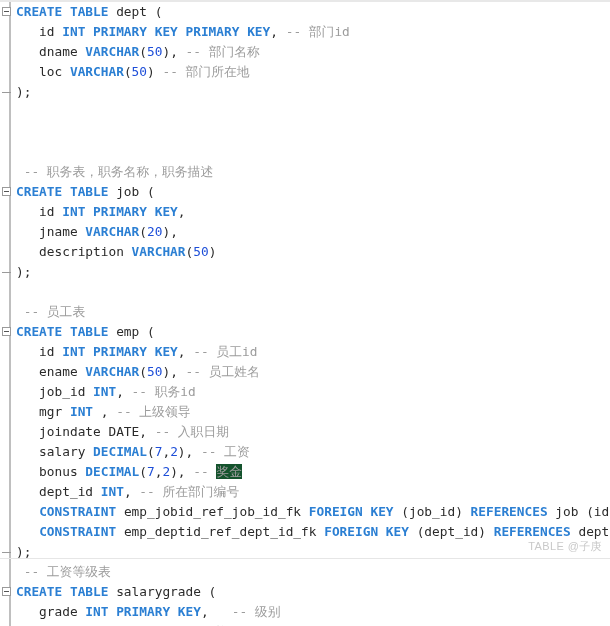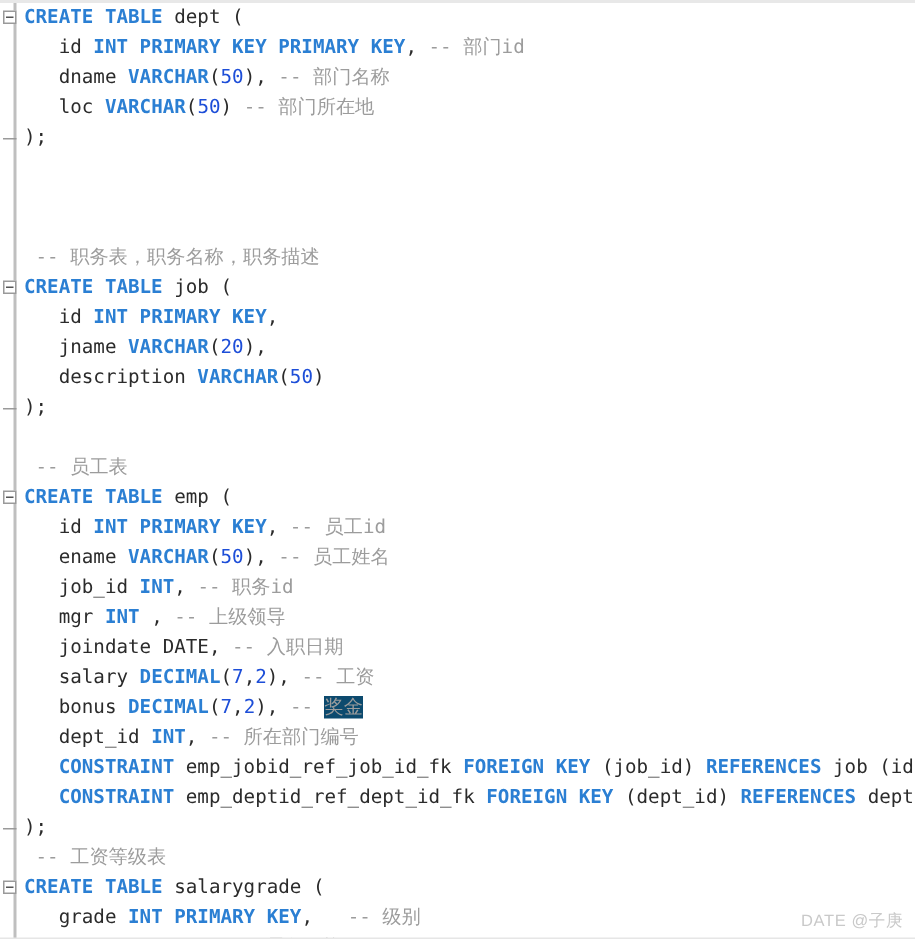--- a/index.html
+++ b/index.html
@@ -10,21 +10,21 @@
   body {
     width: 610px;
     height: 626px;
     overflow: hidden;
     font-family: "DejaVu Sans Mono", "Liberation Mono", monospace;
   }
 
   #editor {
     position: relative;
     width: 610px;
-    height: 626px;
+    height: 559px;
     background: #ffffff;
     box-sizing: border-box;
     border-top: 2px solid #e8e8e8;
   }
 
   
   .gutter {
     position: absolute;
     left: 0;
     top: 0;
@@ -86,21 +86,21 @@
     height: 20px;
     line-height: 20px;
     white-space: pre;
     padding-left: 3px;
   }
 
   .kw      { color: #2b7fd3; font-weight: bold; }
   .num     { color: #1d4ed8; }
   .cmt     { color: #9c9c9c; }
   .plain   { color: #2b2b2b; }
-  .sel     { background: #0c4a6e; }
+  .sel     { background: #14532d; }
 
   .watermark {
     position: absolute;
     right: 8px;
     bottom: 5px;
     font-family: "Liberation Sans", sans-serif;
     font-size: 11px;
     color: #c9c9c9;
     letter-spacing: 0.4px;
     z-index: 6;
@@ -129,14 +129,14 @@
         <div class="fold-end" style="top: 270px;"></div>
         <div class="fold-box" style="top: 325px;"></div>
         <div class="fold-end" style="top: 550px;"></div>
         <div class="fold-box" style="top: 585px;"></div>
       </div>
   </div>
 
   <div class="code" id="code-surface"><div class="line"><span class="kw">CREATE TABLE</span><span class="plain"> dept (</span></div><div class="line"><span class="plain">   id </span><span class="kw">INT PRIMARY KEY PRIMARY KEY</span><span class="plain">, </span><span class="cmt">-- 部门id</span></div><div class="line"><span class="plain">   dname </span><span class="kw">VARCHAR</span><span class="plain">(</span><span class="num">50</span><span class="plain">), </span><span class="cmt">-- 部门名称</span></div><div class="line"><span class="plain">   loc </span><span class="kw">VARCHAR</span><span class="plain">(</span><span class="num">50</span><span class="plain">) </span><span class="cmt">-- 部门所在地</span></div><div class="line"><span class="plain">);</span></div><div class="line"><span class="plain"></span></div><div class="line"><span class="plain"></span></div><div class="line"><span class="plain"></span></div><div class="line"><span class="cmt"> -- 职务表，职务名称，职务描述</span></div><div class="line"><span class="kw">CREATE TABLE</span><span class="plain"> job (</span></div><div class="line"><span class="plain">   id </span><span class="kw">INT PRIMARY KEY</span><span class="plain">,</span></div><div class="line"><span class="plain">   jname </span><span class="kw">VARCHAR</span><span class="plain">(</span><span class="num">20</span><span class="plain">),</span></div><div class="line"><span class="plain">   description </span><span class="kw">VARCHAR</span><span class="plain">(</span><span class="num">50</span><span class="plain">)</span></div><div class="line"><span class="plain">);</span></div><div class="line"><span class="plain"></span></div><div class="line"><span class="cmt"> -- 员工表</span></div><div class="line"><span class="kw">CREATE TABLE</span><span class="plain"> emp (</span></div><div class="line"><span class="plain">   id </span><span class="kw">INT PRIMARY KEY</span><span class="plain">, </span><span class="cmt">-- 员工id</span></div><div class="line"><span class="plain">   ename </span><span class="kw">VARCHAR</span><span class="plain">(</span><span class="num">50</span><span class="plain">), </span><span class="cmt">-- 员工姓名</span></div><div class="line"><span class="plain">   job_id </span><span class="kw">INT</span><span class="plain">, </span><span class="cmt">-- 职务id</span></div><div class="line"><span class="plain">   mgr </span><span class="kw">INT</span><span class="plain"> , </span><span class="cmt">-- 上级领导</span></div><div class="line"><span class="plain">   joindate DATE, </span><span class="cmt">-- 入职日期</span></div><div class="line"><span class="plain">   salary </span><span class="kw">DECIMAL</span><span class="plain">(</span><span class="num">7</span><span class="plain">,</span><span class="num">2</span><span class="plain">), </span><span class="cmt">-- 工资</span></div><div class="line"><span class="plain">   bonus </span><span class="kw">DECIMAL</span><span class="plain">(</span><span class="num">7</span><span class="plain">,</span><span class="num">2</span><span class="plain">), </span><span class="cmt">-- </span><span class="cmt sel">奖金</span></div><div class="line"><span class="plain">   dept_id </span><span class="kw">INT</span><span class="plain">, </span><span class="cmt">-- 所在部门编号</span></div><div class="line"><span class="plain">   </span><span class="kw">CONSTRAINT</span><span class="plain"> emp_jobid_ref_job_id_fk </span><span class="kw">FOREIGN KEY</span><span class="plain"> (job_id) </span><span class="kw">REFERENCES</span><span class="plain"> job (id),</span></div><div class="line"><span class="plain">   </span><span class="kw">CONSTRAINT</span><span class="plain"> emp_deptid_ref_dept_id_fk </span><span class="kw">FOREIGN KEY</span><span class="plain"> (dept_id) </span><span class="kw">REFERENCES</span><span class="plain"> dept (id)</span></div><div class="line"><span class="plain">);</span></div><div class="line"><span class="cmt"> -- 工资等级表</span></div><div class="line"><span class="kw">CREATE TABLE</span><span class="plain"> salarygrade (</span></div><div class="line"><span class="plain">   grade </span><span class="kw">INT PRIMARY KEY</span><span class="plain">,   </span><span class="cmt">-- 级别</span></div><div class="line"><span class="plain">   losalary </span><span class="kw">INT</span><span class="plain">,  </span><span class="cmt">-- 最低工资</span></div></div>
 
   <div class="bottom-rule"></div>
-  <div class="watermark">DATE @子庚</div>
+  <div class="watermark">TABLE @子庚</div>
 </div>
 
 </body></html>

